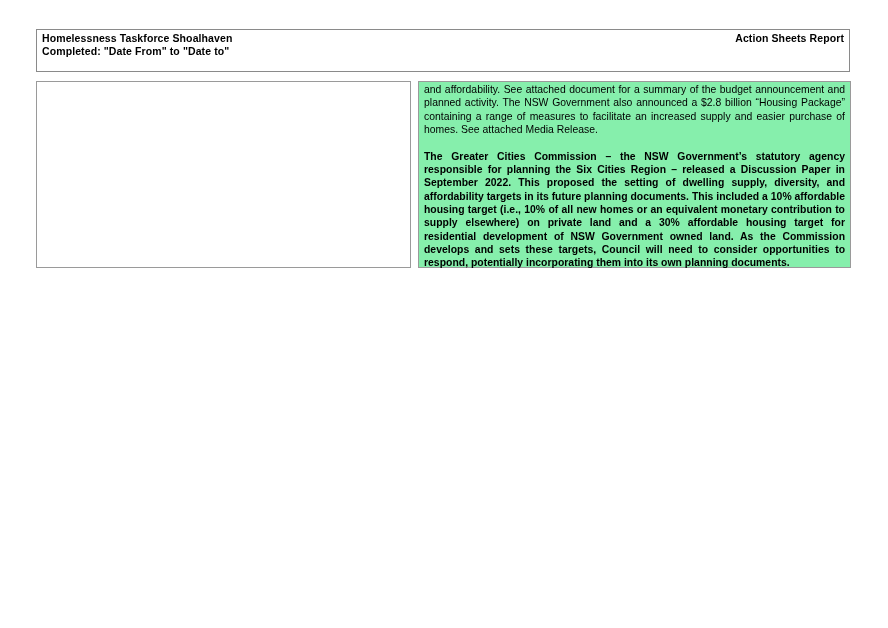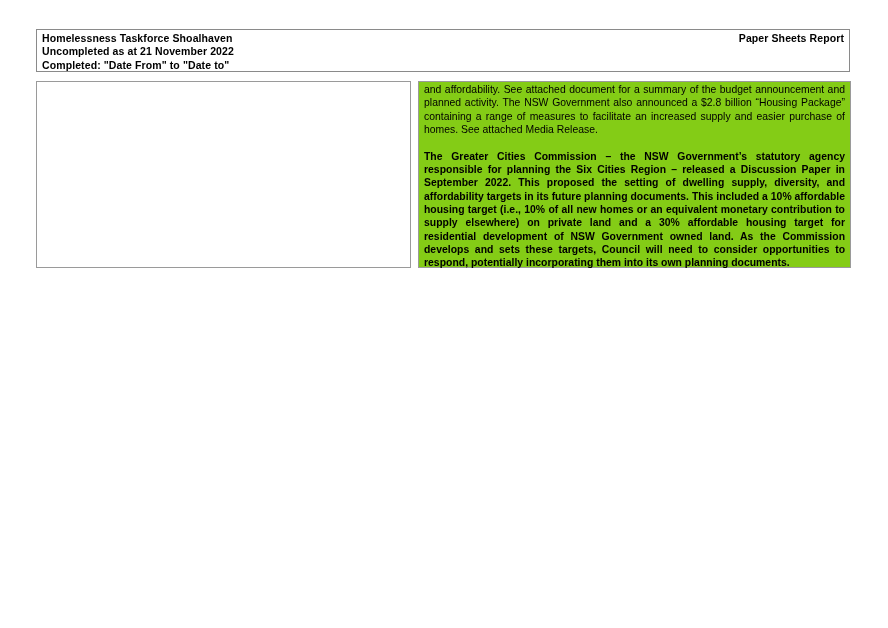--- a/index.html
+++ b/index.html
@@ -87,21 +87,21 @@
     background: #ffffff;
   }
   .cell-right {
     position: absolute;
     left: 382px;
     top: 0;
     width: 433px;
     height: 187px;
     border: 1px solid #9a9a9a;
     box-sizing: border-box;
-    background: #84cc16;
+    background: #86efac;
     padding: 1px 5px 2px 5px;
   }
   .body-para {
     font-size: 10.4px;
     line-height: 13.35px;
     text-align: justify;
     text-justify: inter-word;
     margin: 0;
     letter-spacing: 0.02px;
   }
@@ -145,24 +145,23 @@
 </style>
 </head>
 <body>
 
 <div class="page">
 
   <div class="header-box">
     <div class="header-inner">
       <div class="header-left">
         <div class="header-line">Homelessness Taskforce Shoalhaven</div>
-        <div class="header-line">Uncompleted as at 21 November 2022</div>
         <div class="header-line">Completed: "Date From"  to "Date to"</div>
       </div>
-      <div class="header-right">Paper Sheets Report</div>
+      <div class="header-right">Action Sheets Report</div>
     </div>
   </div>
 
   <div class="content-table">
     <div class="cell-left"></div>
     <div class="cell-right">
       <p class="body-para">and affordability. See attached document for a summary of the budget announcement and planned activity. The NSW Government also announced a $2.8 billion “Housing Package” containing a range of measures to facilitate an increased supply and easier purchase of homes. See attached Media Release.</p>
       <p class="body-para">The Greater Cities Commission – the NSW Government’s statutory agency responsible for planning the Six Cities Region – released a Discussion Paper in September 2022. This proposed the setting of dwelling supply, diversity, and affordability targets in its future planning documents. This included a 10% affordable housing target (i.e., 10% of all new homes or an equivalent monetary contribution to supply elsewhere) on private land and a 30% affordable housing target for residential development of NSW Government owned land. As the Commission develops and sets these targets, Council will need to consider opportunities to respond, potentially incorporating them into its own planning documents.</p>
     </div>
   </div>

